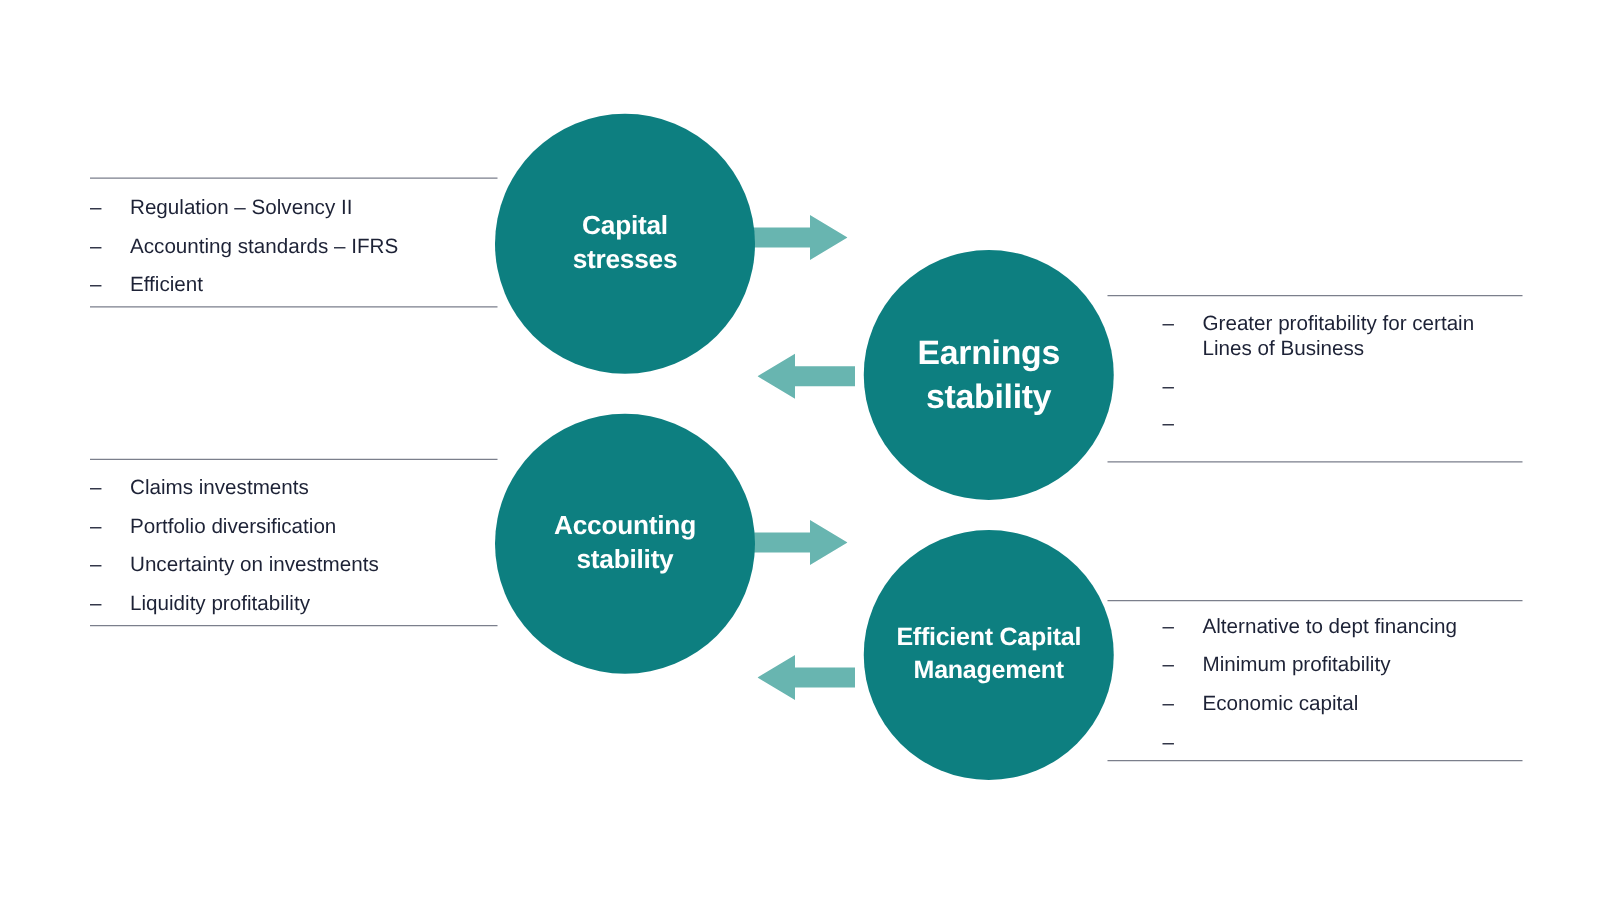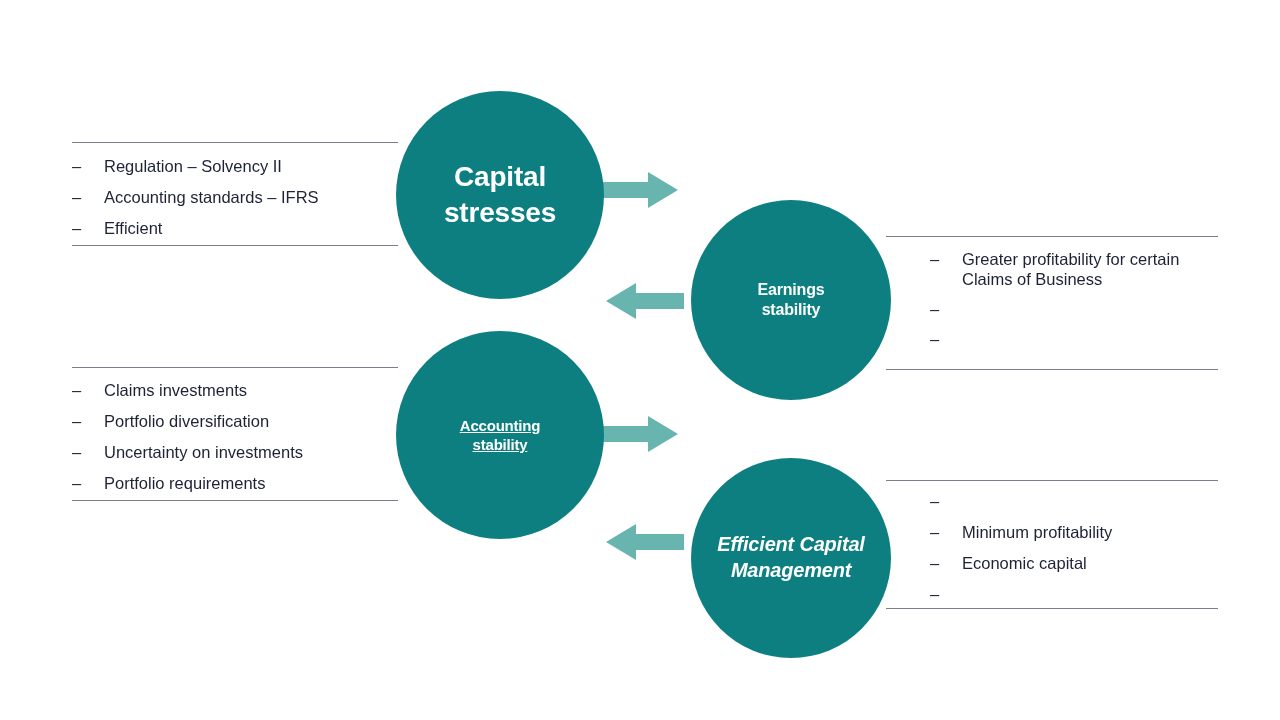--- a/index.html
+++ b/index.html
@@ -33,34 +33,34 @@
     font-weight: bold;
     text-align: center;
     line-height: 1.28;
     letter-spacing: -0.2px;
     white-space: pre-line;
   }
 
   #circle-capital-stresses {
     left: 396px; top: 91px; width: 208px; height: 208px;
   }
-  #circle-capital-stresses .circle-label { font-size: 28px; }
+  #circle-capital-stresses .circle-label { font-size: 21px; }
 
   #circle-accounting-stability {
     left: 396px; top: 331px; width: 208px; height: 208px;
   }
-  #circle-accounting-stability .circle-label { font-size: 15px; text-decoration: underline; }
+  #circle-accounting-stability .circle-label { font-size: 21px; }
 
   #circle-earnings-stability {
     left: 691px; top: 200px; width: 200px; height: 200px;
   }
-  #circle-earnings-stability .circle-label { font-size: 16px; }
+  #circle-earnings-stability .circle-label { font-size: 27px; }
 
   #circle-efficient-capital {
-    left: 691px; top: 458px; width: 200px; height: 200px; font-style: italic;
+    left: 691px; top: 424px; width: 200px; height: 200px;
   }
   #circle-efficient-capital .circle-label { font-size: 20px; }
 
   
   .arrow {
     position: absolute;
     z-index: 2;
   }
   .arrow svg { display: block; }
 
@@ -171,49 +171,50 @@
       <div class="list-item">
         <span class="dash">–</span>
         <span class="item-text">Portfolio diversification</span>
       </div>
       <div class="list-item">
         <span class="dash">–</span>
         <span class="item-text">Uncertainty on investments</span>
       </div>
       <div class="list-item">
         <span class="dash">–</span>
-        <span class="item-text">Portfolio requirements</span>
+        <span class="item-text">Liquidity profitability</span>
       </div>
     </div>
     <div class="rule rule-bottom"></div>
   </div>
 
   <div class="list-block" id="list-earnings-stability">
     <div class="rule rule-top"></div>
     <div class="list-items">
       <div class="list-item">
         <span class="dash">–</span>
         <span class="item-text">Greater profitability for certain
-Claims of Business</span>
+Lines of Business</span>
       </div>
       <div class="list-item">
         <span class="dash">–</span>
       </div>
       <div class="list-item">
         <span class="dash">–</span>
       </div>
     </div>
     <div class="rule rule-bottom"></div>
   </div>
 
   <div class="list-block" id="list-efficient-capital">
     <div class="rule rule-top"></div>
     <div class="list-items">
       <div class="list-item">
         <span class="dash">–</span>
+        <span class="item-text">Alternative to dept financing</span>
       </div>
       <div class="list-item">
         <span class="dash">–</span>
         <span class="item-text">Minimum profitability</span>
       </div>
       <div class="list-item">
         <span class="dash">–</span>
         <span class="item-text">Economic capital</span>
       </div>
       <div class="list-item">

